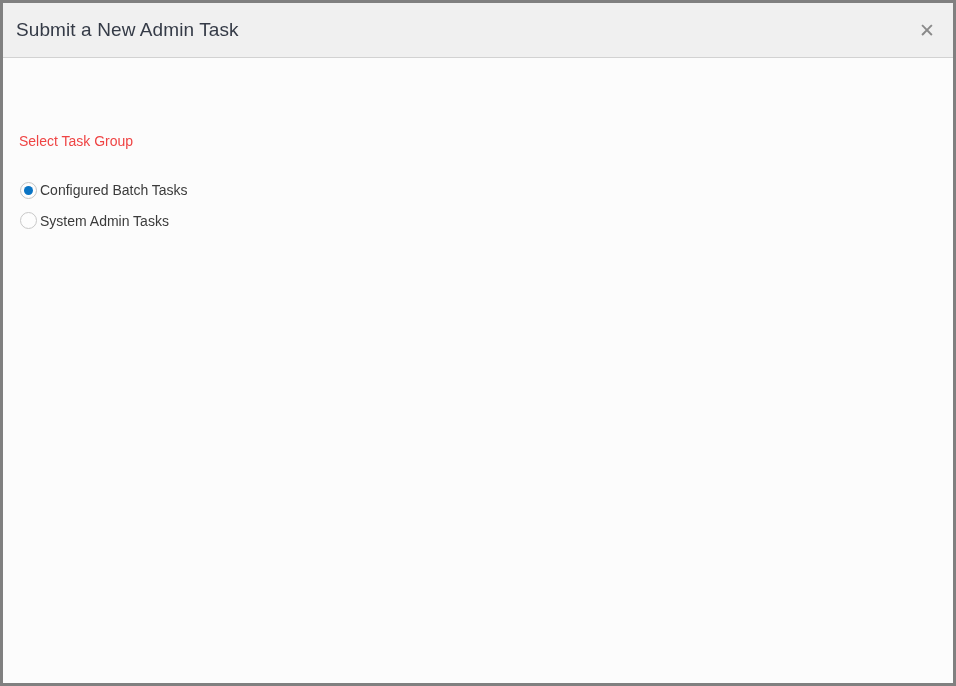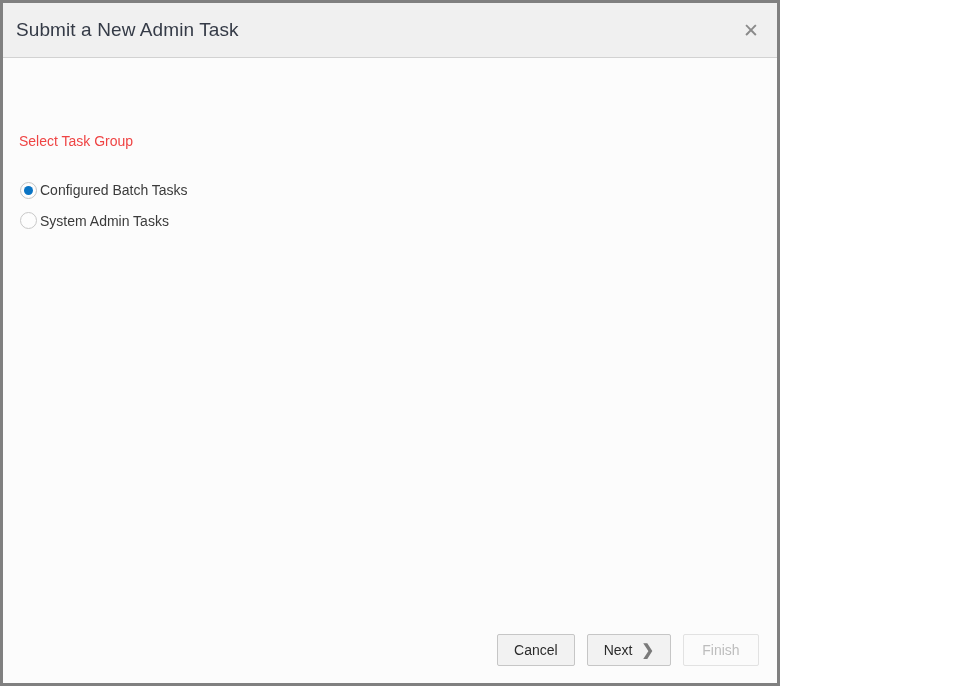--- a/index.html
+++ b/index.html
@@ -13,21 +13,21 @@
     font-family: "Liberation Sans", sans-serif;
     -webkit-font-smoothing: antialiased;
     overflow: hidden;
   }
 
   
   .dialog {
     position: absolute;
     left: 0;
     top: 0;
-    width: 780px;
+    width: 956px;
     height: 686px;
     box-sizing: border-box;
     border: 3px solid #808080;
     background: #fcfcfc;
     display: flex;
     flex-direction: column;
   }
 
   
   .titlebar {
@@ -195,26 +195,14 @@
         <span class="radio-mark"></span>
         <span class="radio-label">System Admin Tasks</span>
       </div>
 
 
 
 
     </div>
   </div>
 
-  <div class="footer">
-    <button class="btn">
-      <span>Cancel</span>
-    </button>
-    <button class="btn">
-      <span>Next</span>
-      <span class="chevron">❯</span>
-    </button>
-    <button class="btn disabled">
-      <span>Finish</span>
-    </button>
-  </div>
 
 </div>
 
 </body></html>

